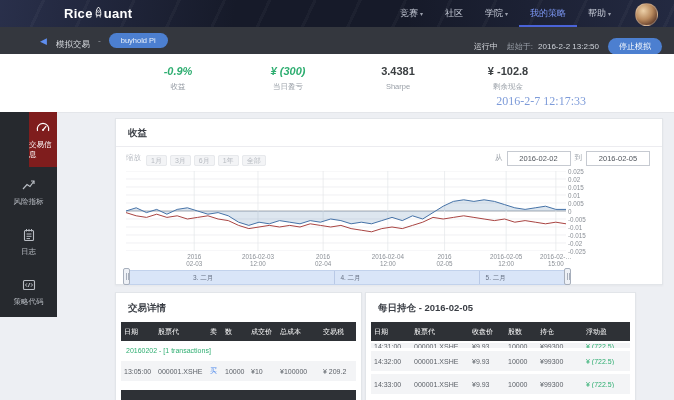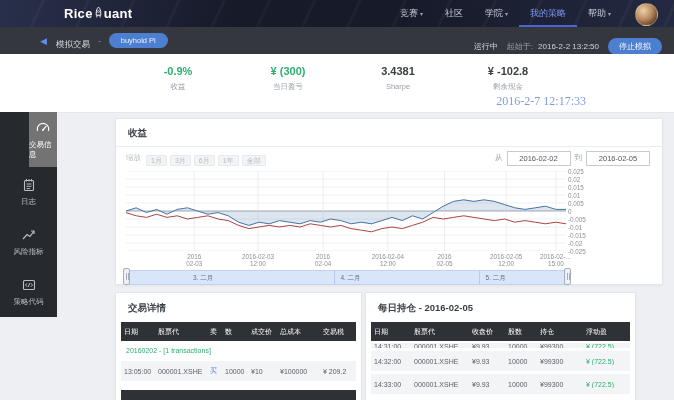--- a/index.html
+++ b/index.html
@@ -37,29 +37,29 @@
   .started-label{font-size:8px;color:#9aa0a9;}
   .started-time{font-size:8px;color:#cfd3da;margin-left:-4px;}
   .stop-btn{background:#4c7fd0;color:#fff;border:none;border-radius:9px;height:17px;
     padding:0 11px;font-size:8px;cursor:pointer;font-family:inherit;}
 
   
   .stats-band{position:absolute;left:0;top:54px;right:0;height:58px;background:#fff;border-bottom:1px solid #e4e6ea;}
   .stats-row{position:absolute;left:148px;top:11px;width:390px;display:flex;justify-content:space-between;text-align:center;}
   .stat{min-width:60px;}
   .stat-value{font-size:11px;font-weight:bold;color:#3c4043;}
-  .stat-value.green{color:#2fae71;}
+  .stat-value.green{color:#2fae71;font-style:italic;}
   .stat-label{font-size:7.5px;color:#9aa0a8;margin-top:5px;}
   .timestamp{position:absolute;right:88px;top:40px;font-size:12px;color:#7d9bd9;font-family:Liberation Serif, serif;}
 
   
   .sidebar{position:absolute;left:0;top:112px;width:57px;background:#26292e;}
   .side-item{height:50px;display:flex;flex-direction:column;align-items:center;justify-content:center;
     gap:4px;color:#b9bdc4;font-size:7.5px;cursor:pointer;}
-  .side-item.active{background:#737373;color:#fff;height:55px;margin-left:29px;}
+  .side-item.active{background:#7f1d1d;color:#fff;height:55px;margin-left:29px;}
   .side-item svg{display:block;}
 
   
   .card{position:absolute;background:#fff;border:1px solid #e2e5e9;box-shadow:0 1px 2px rgba(0,0,0,.04);}
   .chart-card{left:115px;top:118px;width:546px;height:165px;}
   .card-title{font-size:9.5px;font-weight:bold;color:#3a3e45;padding:8px 12px 6px;}
   .chart-divider{height:1px;background:#ececf0;}
 
   .controls{position:absolute;left:10px;right:8px;top:30px;height:18px;display:flex;align-items:center;}
   .zoom-label{font-size:7.5px;color:#b9bdc4;margin-right:5px;}
@@ -163,39 +163,39 @@
             <path d="M2.5 11 A5.8 5.8 0 1 1 13.5 11" fill="none" stroke="currentColor" stroke-width="1.2"></path>
             <line x1="8" y1="10" x2="11.2" y2="6.2" stroke="currentColor" stroke-width="1.2"></line>
             <circle cx="8" cy="10" r="1" fill="currentColor"></circle>
           </svg>
         </span>
         <span>交易信息</span>
       </div>
       <div class="side-item">
         <span>
           <svg width="16" height="16" viewBox="0 0 16 16">
+            <polyline points="2,12 6,7.5 9,9.5 13,4" fill="none" stroke="currentColor" stroke-width="1.2"></polyline>
+            <polyline points="10,4 13,4 13,7" fill="none" stroke="currentColor" stroke-width="1.2"></polyline>
+          </svg>
+        </span>
+        <span>风险指标</span>
+      </div>
+      <div class="side-item">
+        <span>
+          <svg width="16" height="16" viewBox="0 0 16 16">
             <rect x="3.5" y="3.5" width="9" height="10" rx="1" fill="none" stroke="currentColor" stroke-width="1.1"></rect>
             <line x1="5.5" y1="2" x2="5.5" y2="4.5" stroke="currentColor" stroke-width="1"></line>
             <line x1="8" y1="2" x2="8" y2="4.5" stroke="currentColor" stroke-width="1"></line>
             <line x1="10.5" y1="2" x2="10.5" y2="4.5" stroke="currentColor" stroke-width="1"></line>
             <line x1="5.5" y1="7" x2="10.5" y2="7" stroke="currentColor" stroke-width="1"></line>
             <line x1="5.5" y1="9.3" x2="10.5" y2="9.3" stroke="currentColor" stroke-width="1"></line>
             <line x1="5.5" y1="11.6" x2="9" y2="11.6" stroke="currentColor" stroke-width="1"></line>
           </svg>
         </span>
         <span>日志</span>
-      </div>
-      <div class="side-item">
-        <span>
-          <svg width="16" height="16" viewBox="0 0 16 16">
-            <polyline points="2,12 6,7.5 9,9.5 13,4" fill="none" stroke="currentColor" stroke-width="1.2"></polyline>
-            <polyline points="10,4 13,4 13,7" fill="none" stroke="currentColor" stroke-width="1.2"></polyline>
-          </svg>
-        </span>
-        <span>风险指标</span>
       </div>
       <div class="side-item">
         <span>
           <svg width="16" height="16" viewBox="0 0 16 16">
             <rect x="2.5" y="3.5" width="11" height="9" rx="1" fill="none" stroke="currentColor" stroke-width="1.1"></rect>
             <polyline points="6,6.3 4.5,8 6,9.7" fill="none" stroke="currentColor" stroke-width="1"></polyline>
             <polyline points="10,6.3 11.5,8 10,9.7" fill="none" stroke="currentColor" stroke-width="1"></polyline>
             <line x1="8.8" y1="6" x2="7.2" y2="10" stroke="currentColor" stroke-width="1"></line>
           </svg>
         </span>

